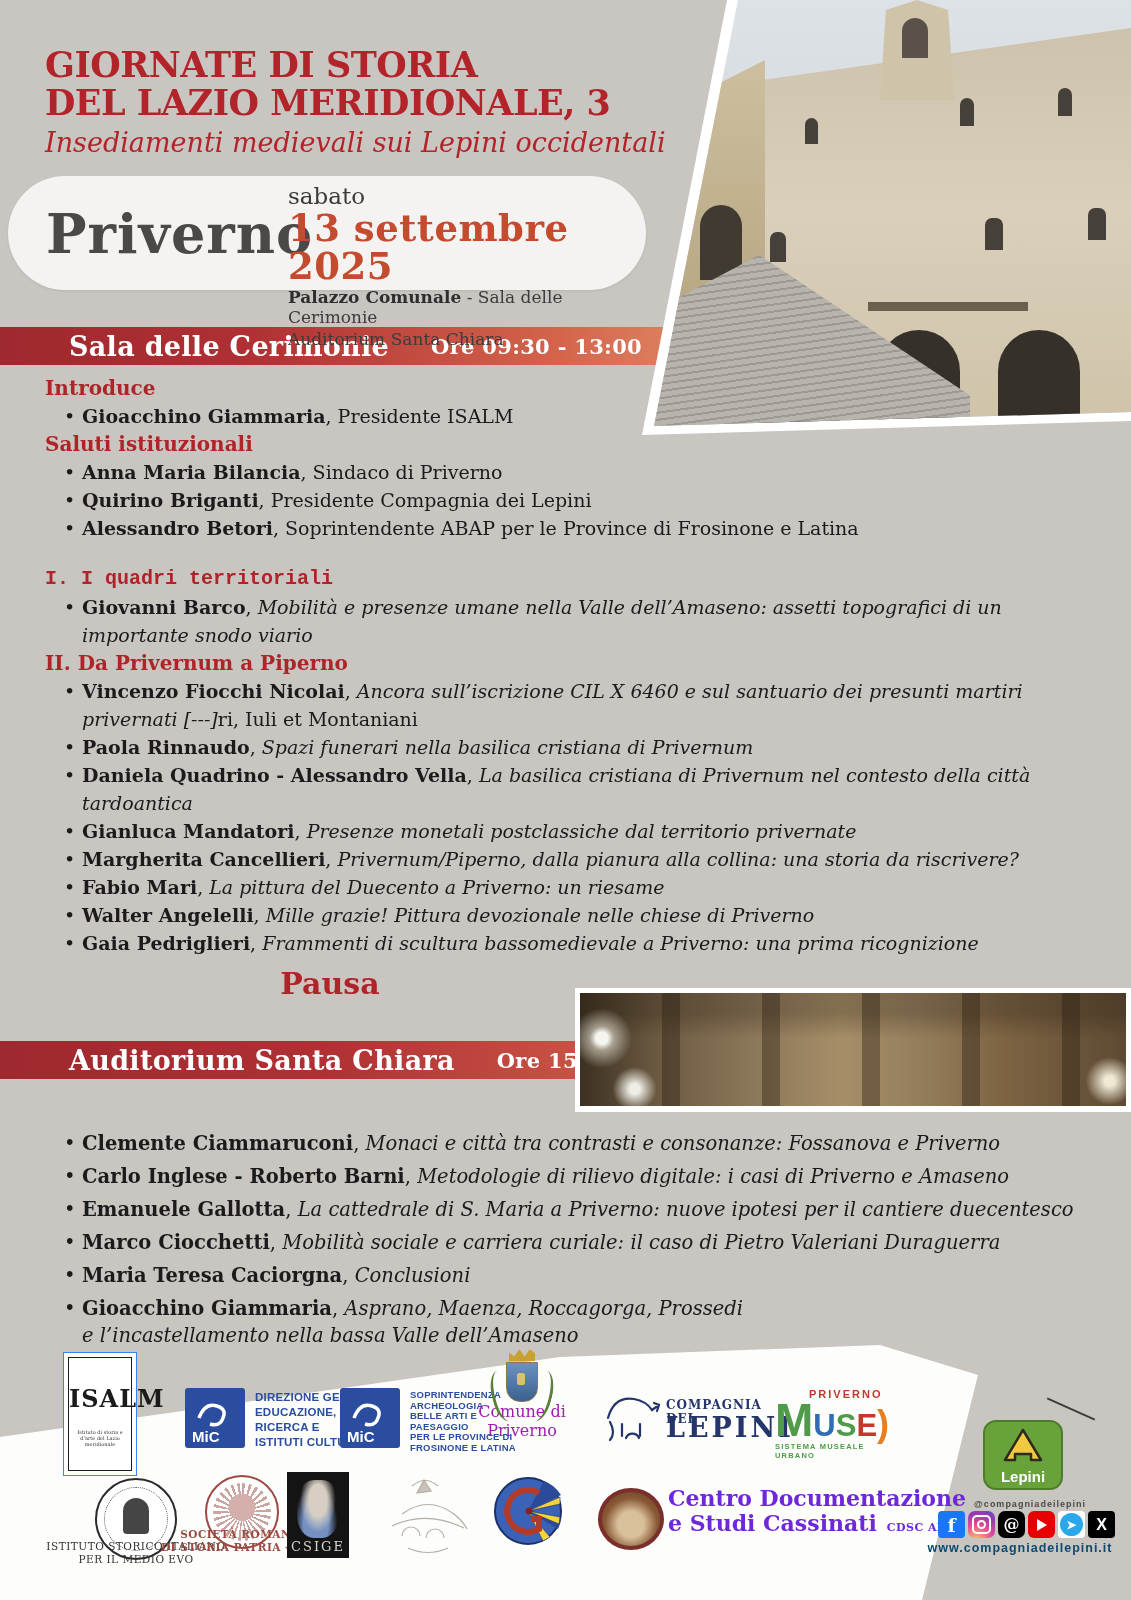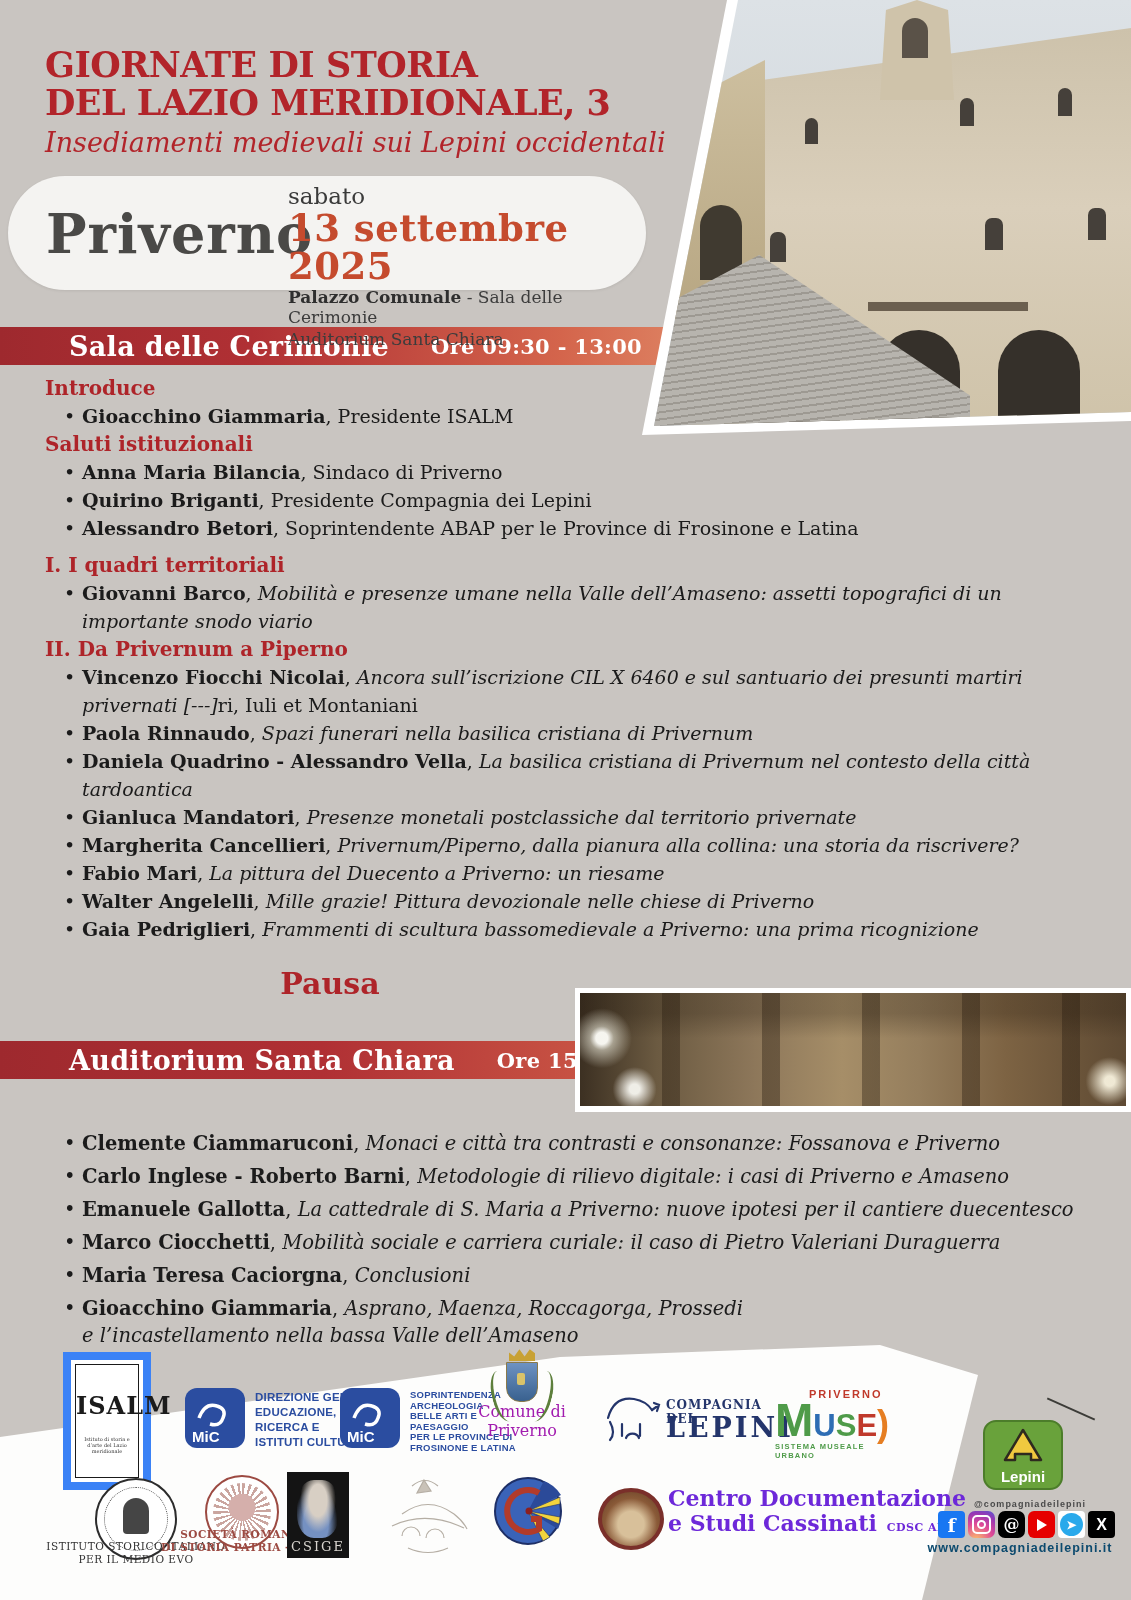--- a/index.html
+++ b/index.html
@@ -29,21 +29,21 @@
   .band-name{font-size:27px;font-weight:bold;margin-left:69px;letter-spacing:.3px;}
   .band-time{font-size:21px;font-weight:bold;margin-left:42px;letter-spacing:.3px;}
   #band1{left:0;top:327px;width:720px;}
   #band2{left:0;top:1041px;width:920px;}
 
   
   .prog{z-index:3;}
   #morning{left:45px;top:374px;width:1005px;font-size:19px;line-height:28px;}
   #afternoon{left:45px;top:1130px;width:1045px;font-size:19.5px;line-height:27px;}
   .prog-heading{color:#ae2429;font-weight:bold;font-size:20px;}
-  .prog-heading.spaced{margin-top:9px;}
+  .prog-heading.spaced{margin-top:23px;font-family:Liberation Mono, monospace;}
   .prog-item{position:relative;padding-left:37px;}
   #afternoon .prog-item{margin-bottom:6px;}
   .prog-item::before{content:"•";position:absolute;left:19px;top:0;color:#1b1b1b;}
   .pname{font-weight:bold;margin-top:33px;}
   .ptitle-i{font-style:italic;white-space:pre-line;}
   .ptitle{font-style:normal;white-space:pre-line;}
   .pausa{left:0;top:966px;width:660px;text-align:center;font-size:30px;font-weight:bold;color:#ae2429;z-index:2;}
 
   
   .ph1-frame{left:0;top:0;width:1131px;height:1600px;background:#fff;
@@ -81,26 +81,26 @@
         linear-gradient(90deg,#3c3022 0%,#6b5a41 14%,#8d775a 32%,#a68e68 48%,#957e5d 62%,#7d6343 78%,#5e4a33 100%);}
 
   
   .wedge{left:0;top:0;width:1131px;height:1600px;background:#fdfdfc;
          clip-path:polygon(0 1437px,560px 1357px,880px 1345px,978px 1375px,922px 1600px,0 1600px);z-index:2;}
 
   
   .logo{z-index:5;}
   .sans{font-family:"Liberation Sans","DejaVu Sans",sans-serif;}
 
-  .isalm{left:63px;top:1352px;width:72px;height:122px;border:8px solid #3b82f6;background:#fff;}
+  .isalm{left:63px;top:1352px;width:72px;height:122px;border:1px solid #3b82f6;background:#fff;}
   .isalm-in{position:absolute;inset:4px;border:1px solid #1a1a1a;text-align:center;}
   .isalm-tx{font-size:24px;font-weight:bold;letter-spacing:1px;margin-top:26px;}
   .isalm-cap{font-size:5px;line-height:6px;color:#333;margin-top:16px;padding:0 3px;}
 
-  .mic-sq{position:absolute;left:0;top:0;width:60px;height:60px;background:#2b4da0;border-radius:12px;}
+  .mic-sq{position:absolute;left:0;top:0;width:60px;height:60px;background:#2b4da0;border-radius:3px;}
   .mic-tx{position:absolute;left:7px;bottom:3px;color:#fff;font-weight:bold;font-size:15px;}
   .mic-lines{position:absolute;left:70px;top:2px;color:#2b4da0;font-weight:bold;}
   #micdg{left:185px;top:1388px;width:230px;height:62px;}
   #micdg .mic-lines{font-size:11.5px;line-height:15px;letter-spacing:.2px;}
   #micsabap{left:340px;top:1388px;width:230px;height:62px;}
   #micsabap .mic-lines{font-size:9.5px;line-height:10.5px;letter-spacing:.2px;}
 
   .comune{left:468px;top:1348px;width:108px;height:122px;text-align:center;}
   .crown{margin:0 auto;width:26px;height:13px;background:#c8a133;
          clip-path:polygon(0 100%,0 35%,20% 65%,40% 10%,60% 65%,80% 10%,100% 40%,100% 100%);}

